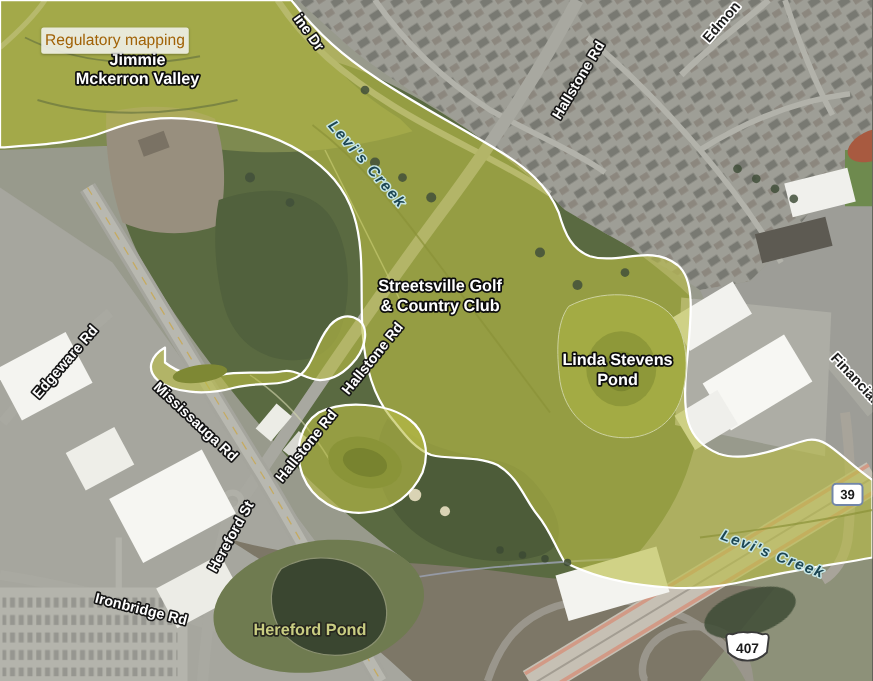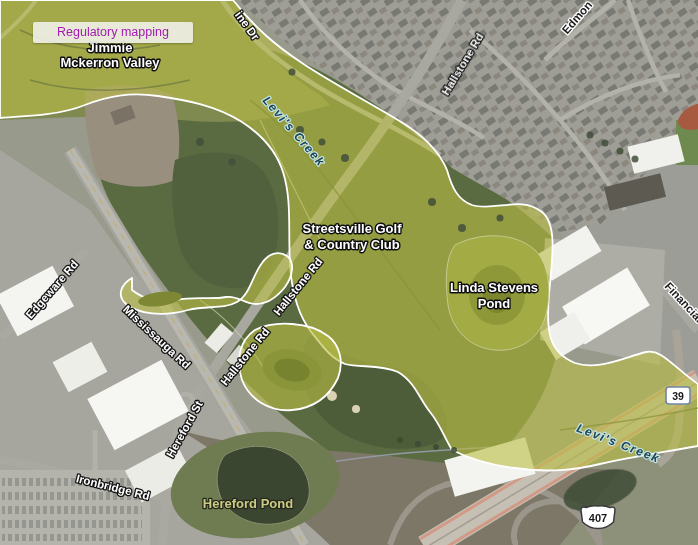--- a/index.html
+++ b/index.html
@@ -10,22 +10,22 @@
   .map-viewport svg{position:absolute;left:0;top:0;display:block;}
   .lbl{font-weight:bold;paint-order:stroke;stroke-linejoin:round;stroke-linecap:round;}
   .road-lbl{font-size:11.5px;fill:#ffffff;stroke:#141414;stroke-width:2.6px;text-anchor:middle;}
   .road-lbl-dark{font-size:11.5px;fill:#1d1d1d;stroke:#ffffff;stroke-width:2.6px;text-anchor:middle;}
   .place-lbl{font-size:13px;fill:#ffffff;stroke:#0d0d0d;stroke-width:2.8px;text-anchor:middle;}
   .creek-lbl{font-size:12px;font-style:italic;letter-spacing:1.5px;fill:#1c4653;stroke:#c7e6e6;stroke-width:2.3px;text-anchor:middle;}
   .pond-lbl{font-size:13px;fill:#c9cd82;stroke:#26261e;stroke-width:2.6px;text-anchor:middle;}
   .shield-txt{font-size:10.5px;font-weight:bold;fill:#1a1a1a;text-anchor:middle;}
   .tooltip{
     position:absolute;left:33px;top:22px;z-index:5;
-    background:rgba(238,239,230,0.92);color:#a21caf;
-    font-size:12.5px;line-height:1;padding:4px 24px;border-radius:2px;
+    background:rgba(238,239,230,0.92);color:#a16207;
+    font-size:12.5px;line-height:1;padding:4px 3px;border-radius:2px;
     box-shadow:0 1px 2px rgba(0,0,0,0.25);white-space:nowrap;
   }
 </style>
 </head>
 <body>
 
 <div class="map-viewport">
 
   <svg width="698" height="545" viewBox="0 0 698 545">
     <defs>

